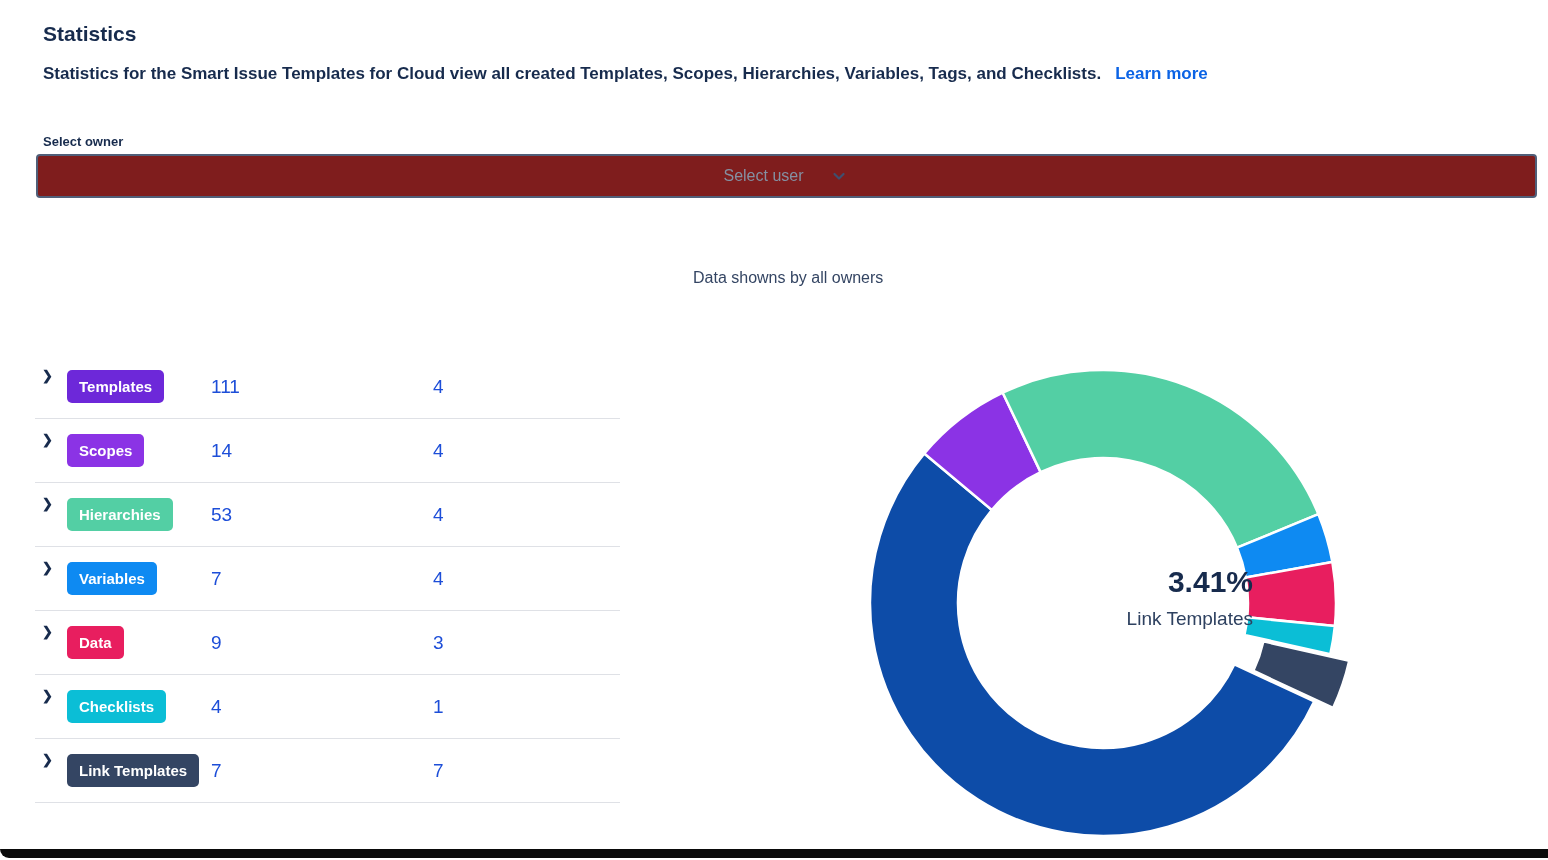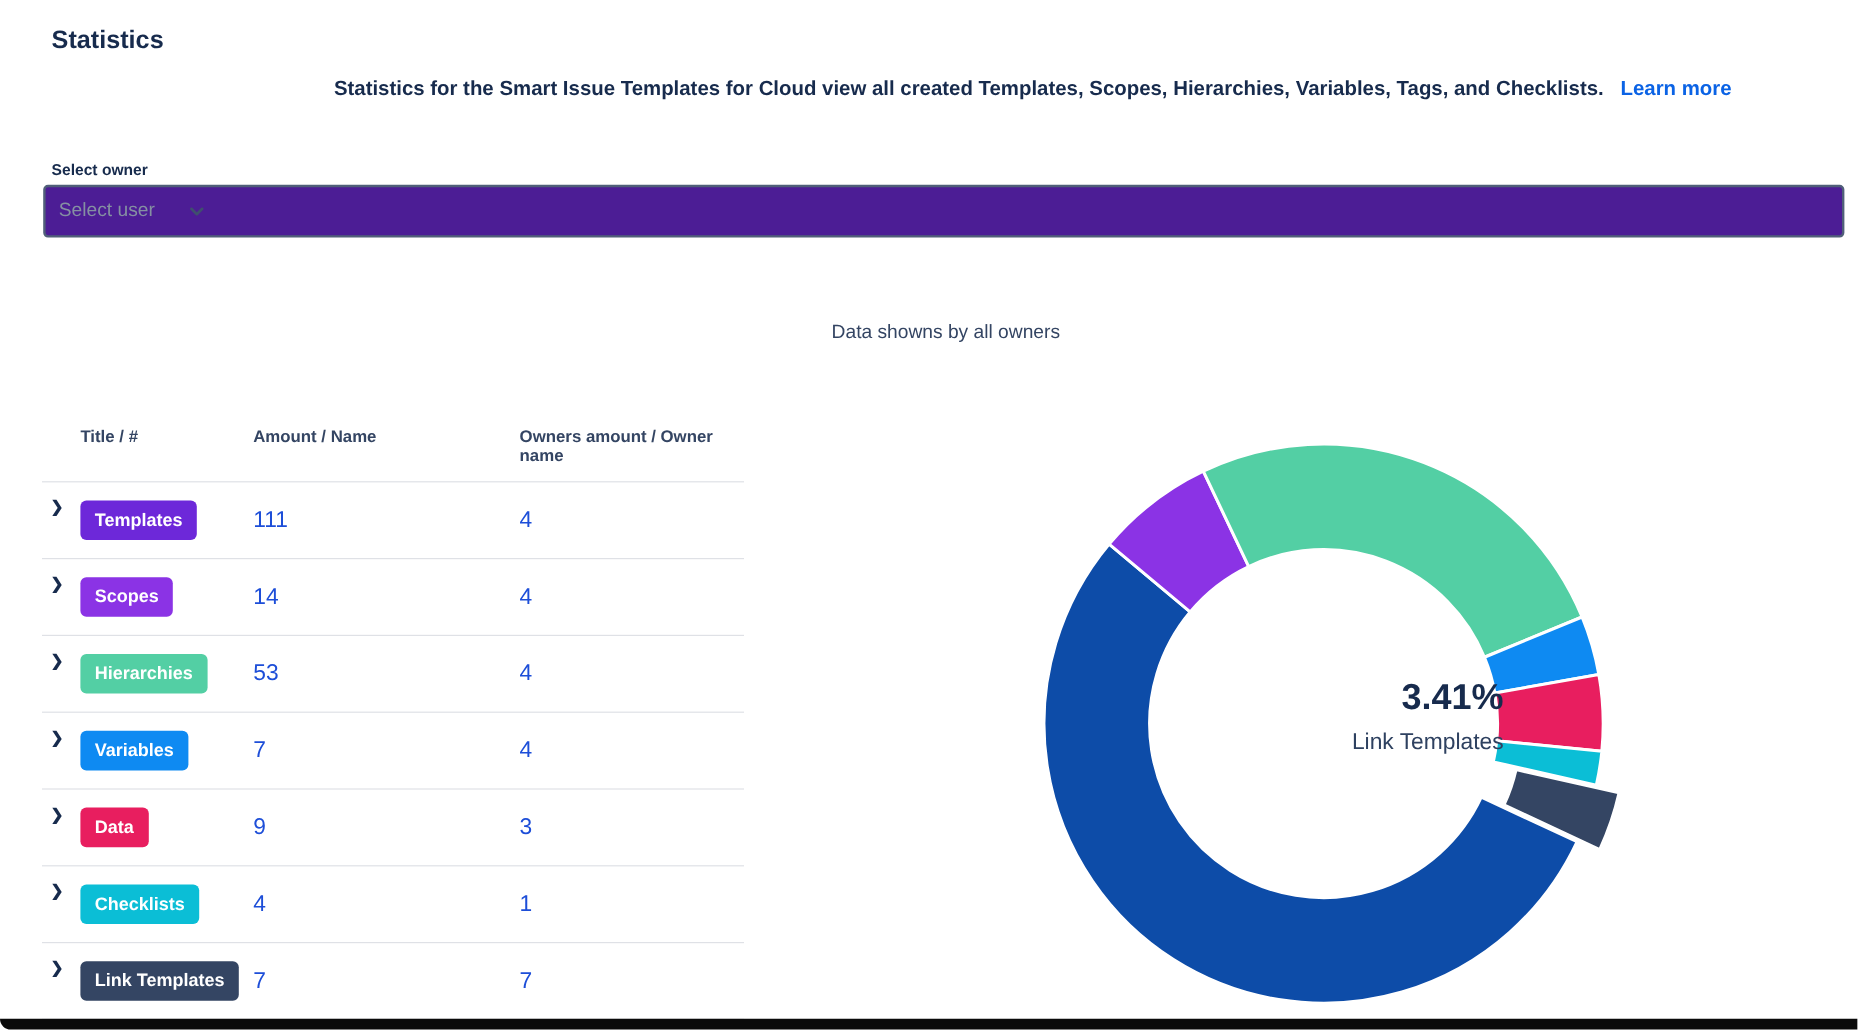--- a/index.html
+++ b/index.html
@@ -10,34 +10,34 @@
     font-family: "Liberation Sans", sans-serif;
     color: #172B4D;
     overflow: hidden;
   }
   .page-title {
     position: absolute; left: 43px; top: 22px;
     font-size: 21px; font-weight: 700; color: #172B4D;
   }
   .subtitle-row {
     position: absolute; left: 43px; top: 64px; width: 1400px;
-    font-size: 17px; font-weight: 700; color: #172B4D; text-align: right;
+    font-size: 17px; font-weight: 700; color: #172B4D;
   }
   .learn-more {
     color: #0B63E5; font-weight: 600; margin-left: 14px;
     text-decoration: none; cursor: pointer; font-size: 17px;
   }
   .owner-label {
     position: absolute; left: 43px; top: 134px;
     font-size: 13px; font-weight: 600; color: #172B4D; text-align: right;
   }
   .owner-select {
     position: absolute; left: 36px; top: 154px; width: 1501px; height: 44px;
-    border: 2px solid #505F79; border-radius: 4px; background: #4c1d95;
-    display: flex; align-items: center; justify-content: flex-start;
+    border: 2px solid #505F79; border-radius: 4px; background: #7f1d1d;
+    display: flex; align-items: center; justify-content: center;
     padding: 0 14px 0 11px; cursor: pointer; gap: 27px;
   }
   .owner-select .placeholder { color: #8590A2; font-size: 16px; }
   .chart-note {
     position: absolute; left: 693px; top: 269px;
     font-size: 16px; color: #344563;
   }
   
   .stats-table { position: absolute; left: 35px; top: 355px; width: 585px; }
   .thead {
@@ -85,26 +85,20 @@
   <span style="display:flex;">
     <svg width="16" height="16" viewBox="0 0 16 16">
         <polyline points="3.5,6 8,10.5 12.5,6" fill="none" stroke="#3F4F6E" stroke-width="2.2" stroke-linecap="round" stroke-linejoin="round"></polyline>
       </svg>
   </span>
 </div>
 
 <div class="chart-note">Data showns by all owners</div>
 
 <div class="stats-table">
-  <div class="thead">
-    <span></span>
-    <span>Title / #</span>
-    <span>Amount / Name</span>
-    <span>Owners amount / Owner name</span>
-  </div>
   <div id="table-rows">
       <div class="trow">
         <span class="chev">❯</span>
         <span class="badge" style="background: #6d28d9; text-align: center;">Templates</span>
         <span class="cell-num">111</span>
         <span class="cell-num">4</span>
       </div>
       <div class="trow">
         <span class="chev">❯</span>
         <span class="badge" style="background: rgb(139, 51, 229);">Scopes</span>

